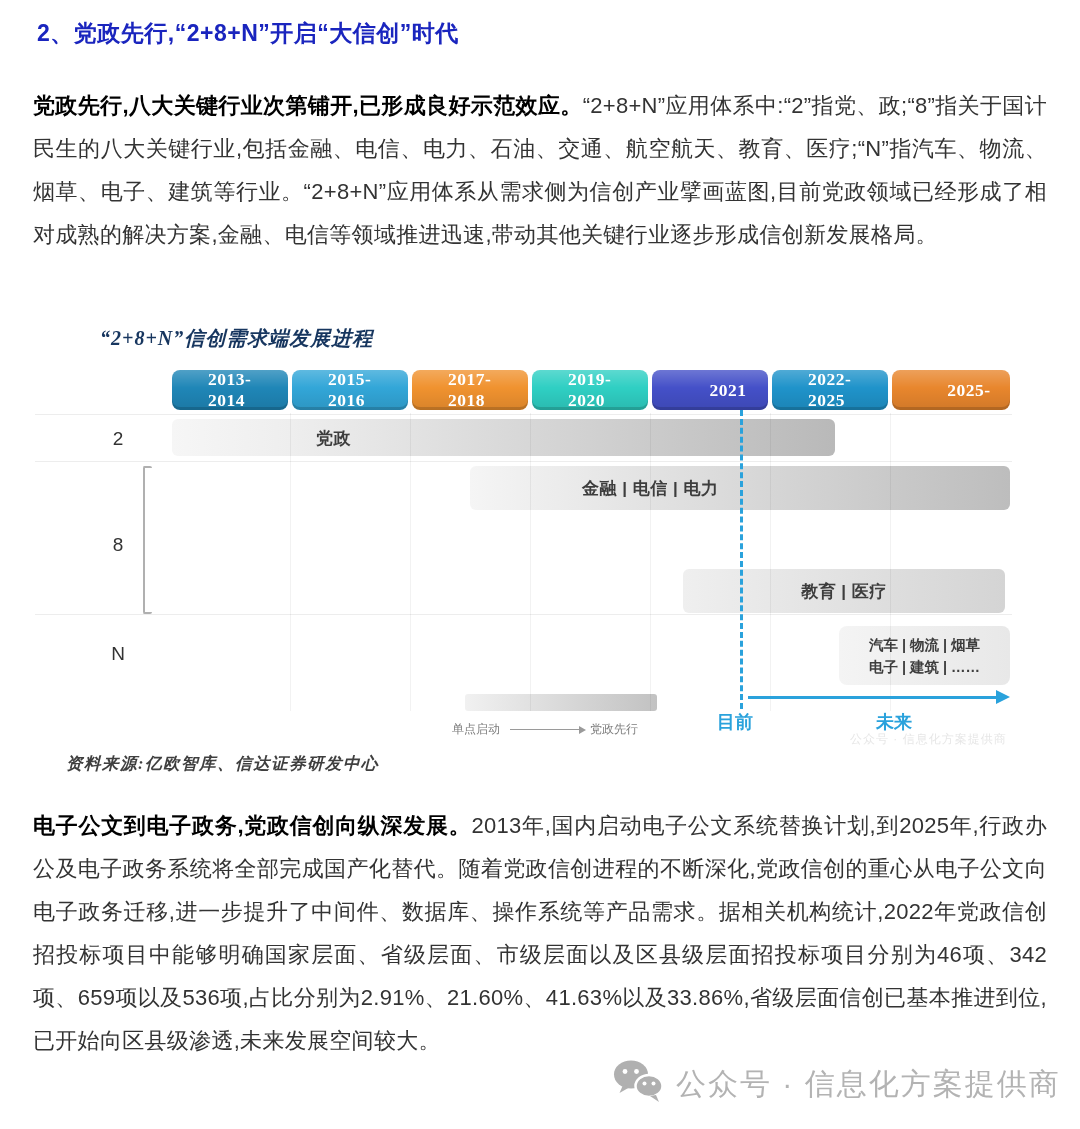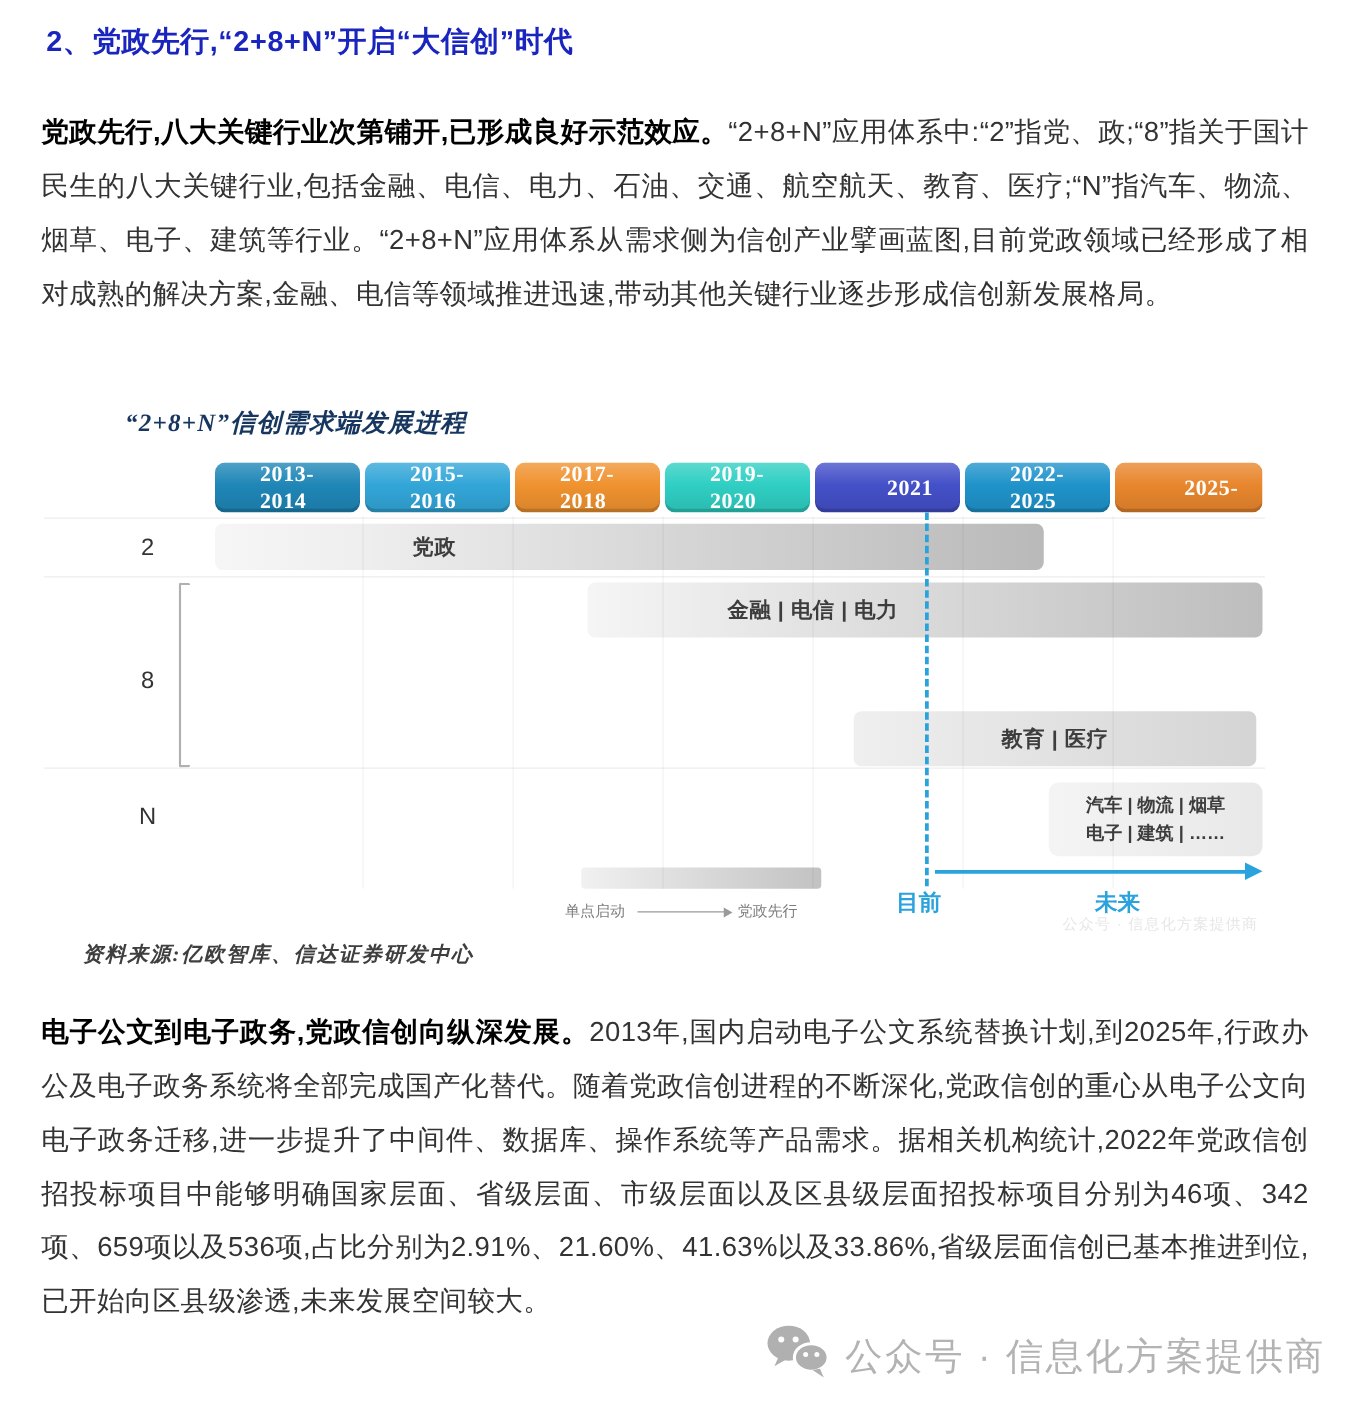--- a/index.html
+++ b/index.html
@@ -46,21 +46,21 @@
     border-left:2px solid #b0b0b0; border-top:2px solid #b0b0b0; border-bottom:2px solid #b0b0b0;
     border-radius:2px;
   }
   .bar {
     position:absolute; border-radius:6px; z-index:2;
     color:#3d3d3d; font-weight:bold; font-size:17px; letter-spacing:.5px;
   }
   .bar .bar-label { position:absolute; top:50%; transform:translateY(-50%); white-space:nowrap; }
   #bar-dangzheng { left:172px; top:94px;  width:663px; height:37px;
     background:linear-gradient(90deg,#f6f6f6,#eeeeee 18%,#b9b9b9); }
-  #bar-dangzheng .bar-label { left:158px; }
+  #bar-dangzheng .bar-label { left:144px; }
   #bar-jinrong   { left:470px; top:141px; width:540px; height:44px;
     background:linear-gradient(90deg,#f5f5f5,#bdbdbd); }
   #bar-jinrong .bar-label { left:112px; }
   #bar-shiyou    { left:605px; top:192px; width:405px; height:45px;
     background:linear-gradient(90deg,#f2f2f2,#c6c6c6); }
   #bar-shiyou .bar-label { left:72px; }
   #bar-jiaoyu    { left:683px; top:244px; width:322px; height:44px;
     background:linear-gradient(90deg,#efefef,#d4d4d4);
     display:flex; align-items:center; justify-content:center; }
   #n-box {

